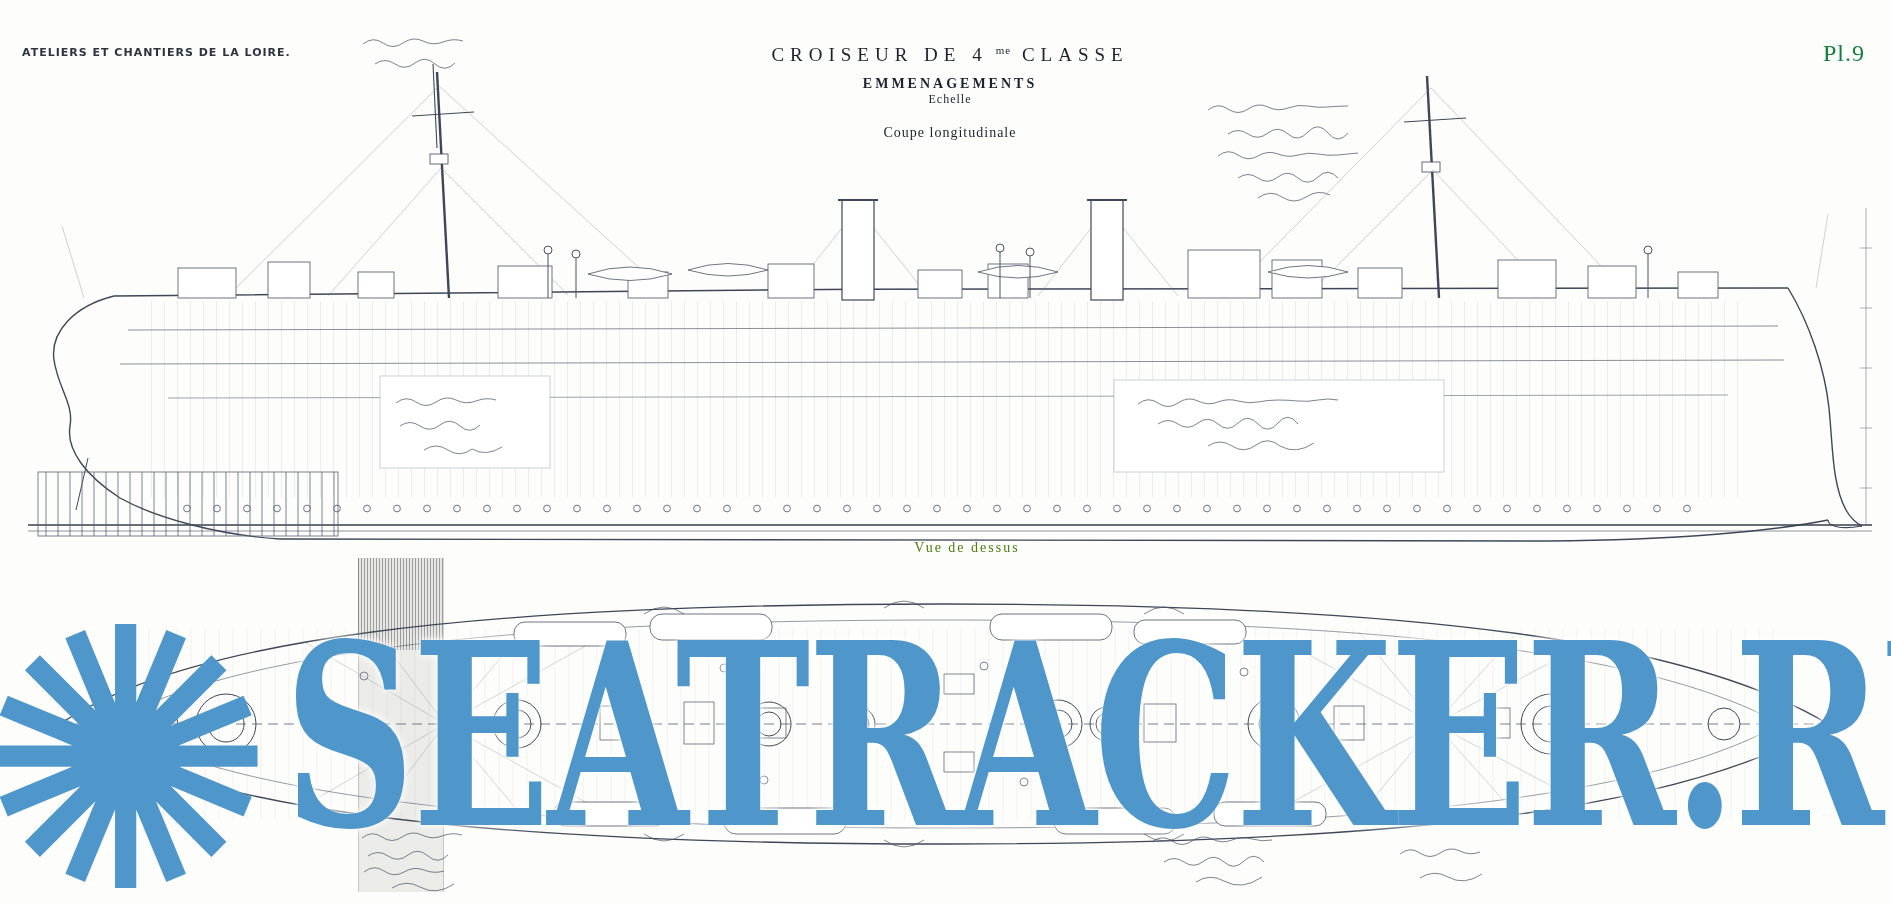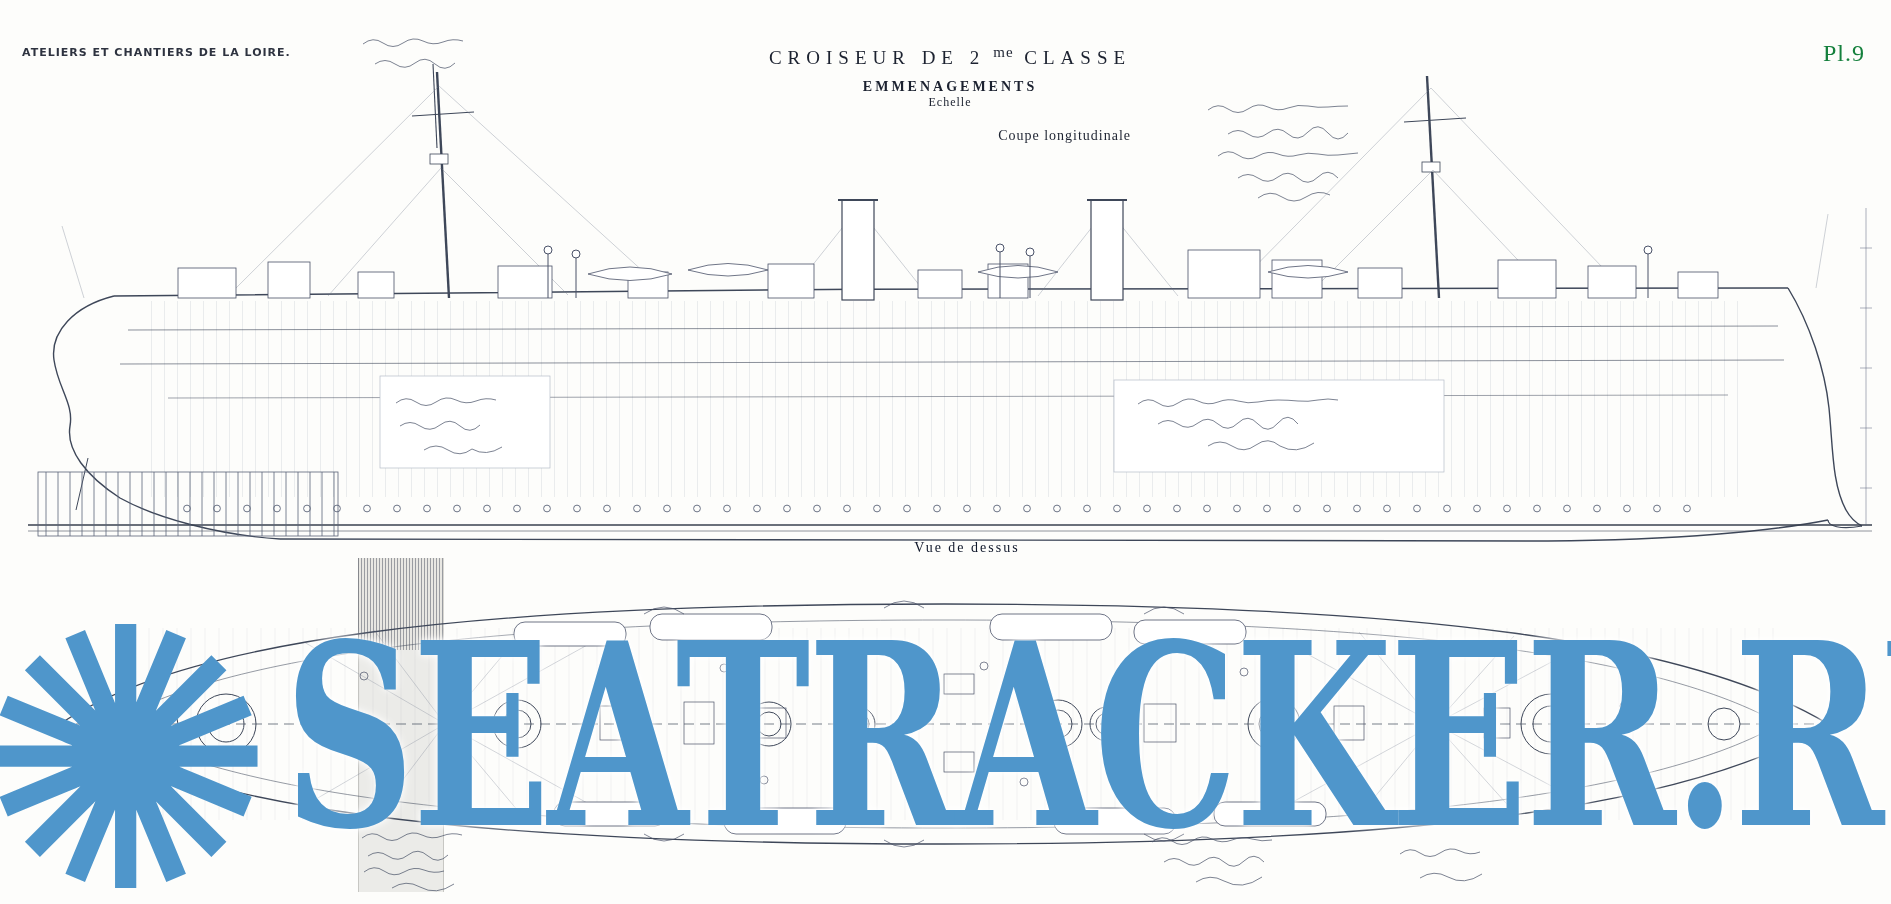--- a/index.html
+++ b/index.html
@@ -24,28 +24,28 @@
   }
 
   
   .titles {
     position:absolute; left:950px; top:34px; transform:translateX(-50%);
     text-align:center; z-index:10; white-space:nowrap;
   }
   .t-inst  { font-size:22px; letter-spacing:8px; }
   .t-name  { margin-top:24px; font-size:28px; font-weight:bold; letter-spacing:5px; }
   .t-type  { margin-top:10px; font-size:19px; letter-spacing:6px; }
-  .t-type .sup { font-size:15px; vertical-align:super; letter-spacing:1px;margin-left:8px; }
+  .t-type .sup { font-size:11px; vertical-align:super; letter-spacing:1px;margin-left:8px; }
   .t-sub   { margin-top:10px; font-size:14px; font-weight:bold; letter-spacing:3px; }
   .t-scale { margin-top:0; font-size:12px; letter-spacing:1px; }
-  .t-section { margin-top:18px; font-size:14px; letter-spacing:1px;text-align:right; }
+  .t-section { margin-top:18px; font-size:14px; letter-spacing:1px; }
 
   .plan-label {
     position:absolute; left:967px; top:540px; transform:translateX(-50%);
-    font-size:14px; letter-spacing:2px; color:#0f172a; z-index:5;
+    font-size:14px; letter-spacing:2px; color:#4d7c0f; z-index:5;
   }
 
   svg.elev { position:absolute; left:28px; top:58px; z-index:2; }
   svg.plan { position:absolute; left:44px; top:556px; z-index:3; }
   svg.hw   { position:absolute; z-index:4; }
 
   
   .patch {
     position:absolute; left:358px; top:558px; width:86px; height:334px;
     background:rgba(116,114,106,0.13);
@@ -228,21 +228,21 @@
 
   <svg class="hw" style="left:355px; top:30px;" width="160" height="48" viewBox="0 0 160 48">
     <g stroke="#4a5268" fill="none" stroke-width="0.9" opacity="0.8">
       <path d="M8,14 q10,-8 20,-1 t20,0 t20,-2 t20,1 t20,-1"></path>
       <path d="M20,34 q10,-7 20,0 t20,-1 t20,1 t20,-1"></path>
     </g>
   </svg>
 
   <div class="titles">
     <div class="t-type">
-      <span>CROISEUR DE 2</span><sup class="sup">me</sup>
+      <span>CROISEUR DE 4</span><sup class="sup">me</sup>
       <span>CLASSE</span>
     </div>
     <div class="t-sub">EMMENAGEMENTS</div>
     <div class="t-scale">Echelle</div>
     <div class="t-section">Coupe longitudinale</div>
   </div>
 
   <div class="plan-label">Vue de dessus</div>
 
   <div class="patch"></div>

